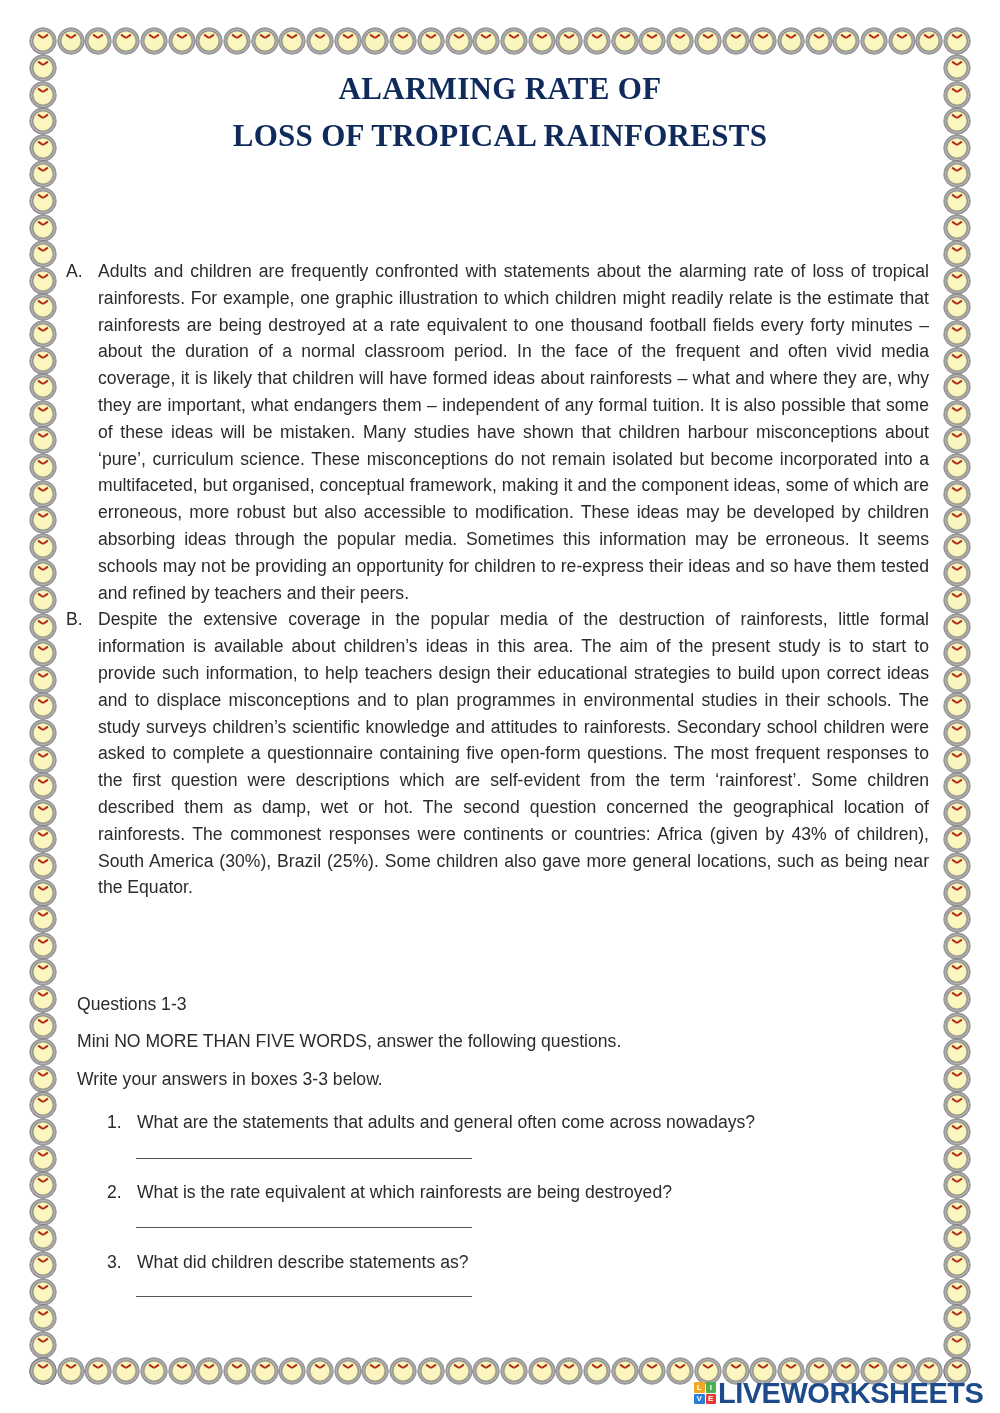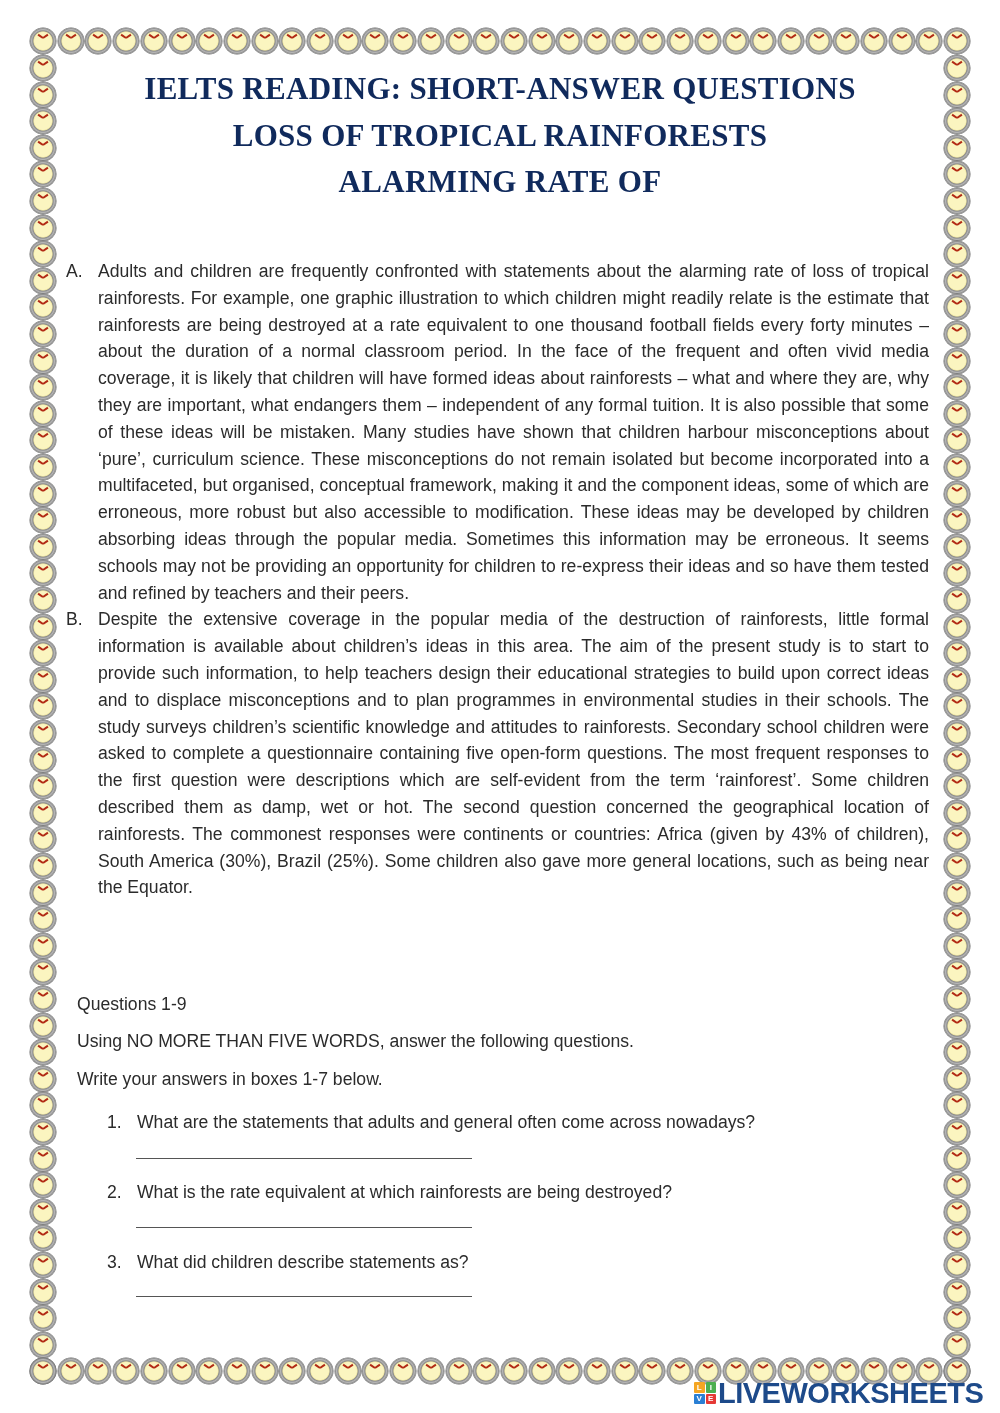--- a/index.html
+++ b/index.html
@@ -193,39 +193,38 @@
     <div class="clock" style="left: 944px; top: 1198.8px;"></div>
     <div class="clock" style="left: 944px; top: 1225.4px;"></div>
     <div class="clock" style="left: 944px; top: 1252px;"></div>
     <div class="clock" style="left: 944px; top: 1278.6px;"></div>
     <div class="clock" style="left: 944px; top: 1305.2px;"></div>
     <div class="clock" style="left: 944px; top: 1331.8px;"></div>
     <div class="clock" style="left: 944px; top: 1358.4px;"></div>
   </div>
 
 <div class="titles">
-  <div class="t">IELTS Reading: Short-Answer Questions</div>
+  <div class="t">Alarming rate of</div>
   <div class="t">loss of tropical rainforests</div>
-  <div class="t">Alarming rate of</div>
 </div>
 
 <div class="body">
   <div class="para">
     <span class="lbl">A.</span>
     <span>Adults and children are frequently confronted with statements about the alarming rate of loss of tropical rainforests. For example, one graphic illustration to which children might readily relate is the estimate that rainforests are being destroyed at a rate equivalent to one thousand football fields every forty minutes – about the duration of a normal classroom period. In the face of the frequent and often vivid media coverage, it is likely that children will have formed ideas about rainforests – what and where they are, why they are important, what endangers them – independent of any formal tuition. It is also possible that some of these ideas will be mistaken. Many studies have shown that children harbour misconceptions about ‘pure’, curriculum science. These misconceptions do not remain isolated but become incorporated into a multifaceted, but organised, conceptual framework, making it and the component ideas, some of which are erroneous, more robust but also accessible to modification. These ideas may be developed by children absorbing ideas through the popular media. Sometimes this information may be erroneous. It seems schools may not be providing an opportunity for children to re-express their ideas and so have them tested and refined by teachers and their peers.</span>
   </div>
   <div class="para">
     <span class="lbl">B.</span>
     <span>Despite the extensive coverage in the popular media of the destruction of rainforests, little formal information is available about children’s ideas in this area. The aim of the present study is to start to provide such information, to help teachers design their educational strategies to build upon correct ideas and to displace misconceptions and to plan programmes in environmental studies in their schools. The study surveys children’s scientific knowledge and attitudes to rainforests. Secondary school children were asked to complete a questionnaire containing five open-form questions. The most frequent responses to the first question were descriptions which are self-evident from the term ‘rainforest’. Some children described them as damp, wet or hot. The second question concerned the geographical location of rainforests. The commonest responses were continents or countries: Africa (given by 43% of children), South America (30%), Brazil (25%). Some children also gave more general locations, such as being near the Equator.</span>
   </div>
 </div>
 
-<div class="qhead" style="top:994px;">Questions 1-9</div>
-<div class="qhead" style="top:1031px;">Using NO MORE THAN FIVE WORDS, answer the following questions.</div>
-<div class="qhead" style="top:1069px;">Write your answers in boxes 1-7 below.</div>
+<div class="qhead" style="top:994px;">Questions 1-3</div>
+<div class="qhead" style="top:1031px;">Mini NO MORE THAN FIVE WORDS, answer the following questions.</div>
+<div class="qhead" style="top:1069px;">Write your answers in boxes 3-3 below.</div>
 
 <div class="q" style="top:1112px;">
   <span class="num">1.</span><span>What are the statements that adults and general often come across nowadays?</span>
 </div>
 <div class="blank" style="top:1158px;"></div>
 
 <div class="q" style="top:1182px;">
   <span class="num">2.</span><span>What is the rate equivalent at which rainforests are being destroyed?</span>
 </div>
 <div class="blank" style="top:1227px;"></div>

